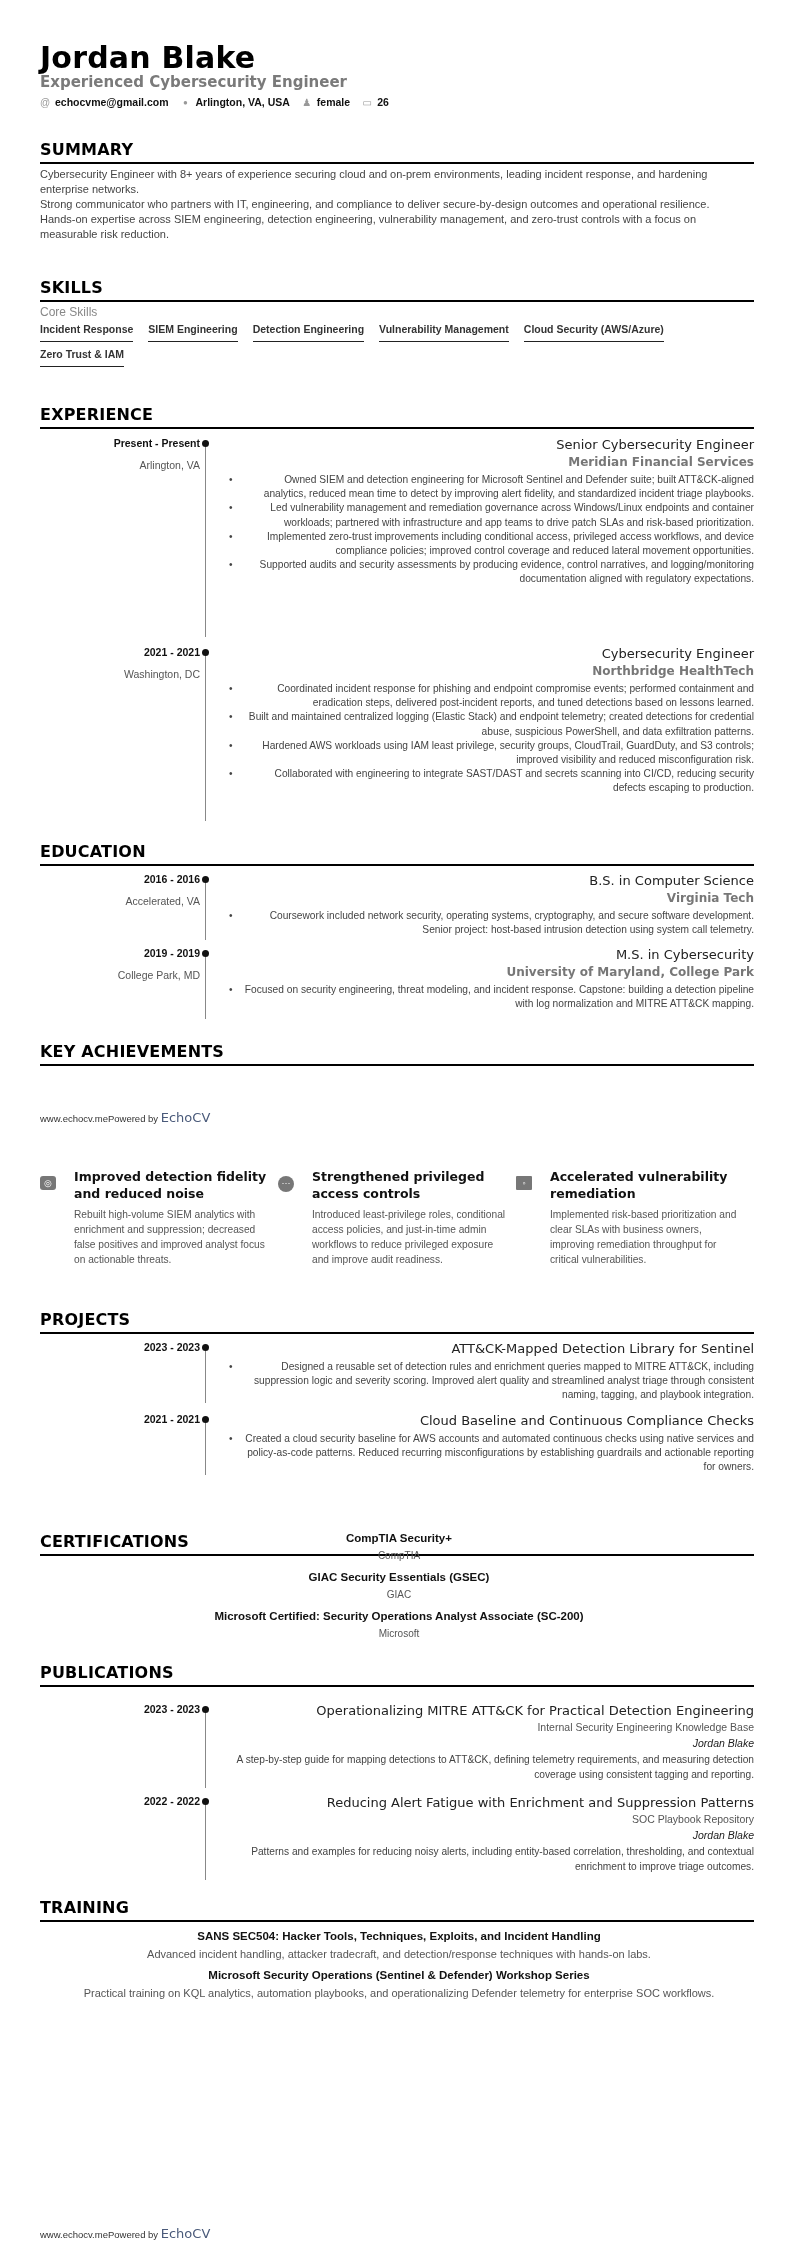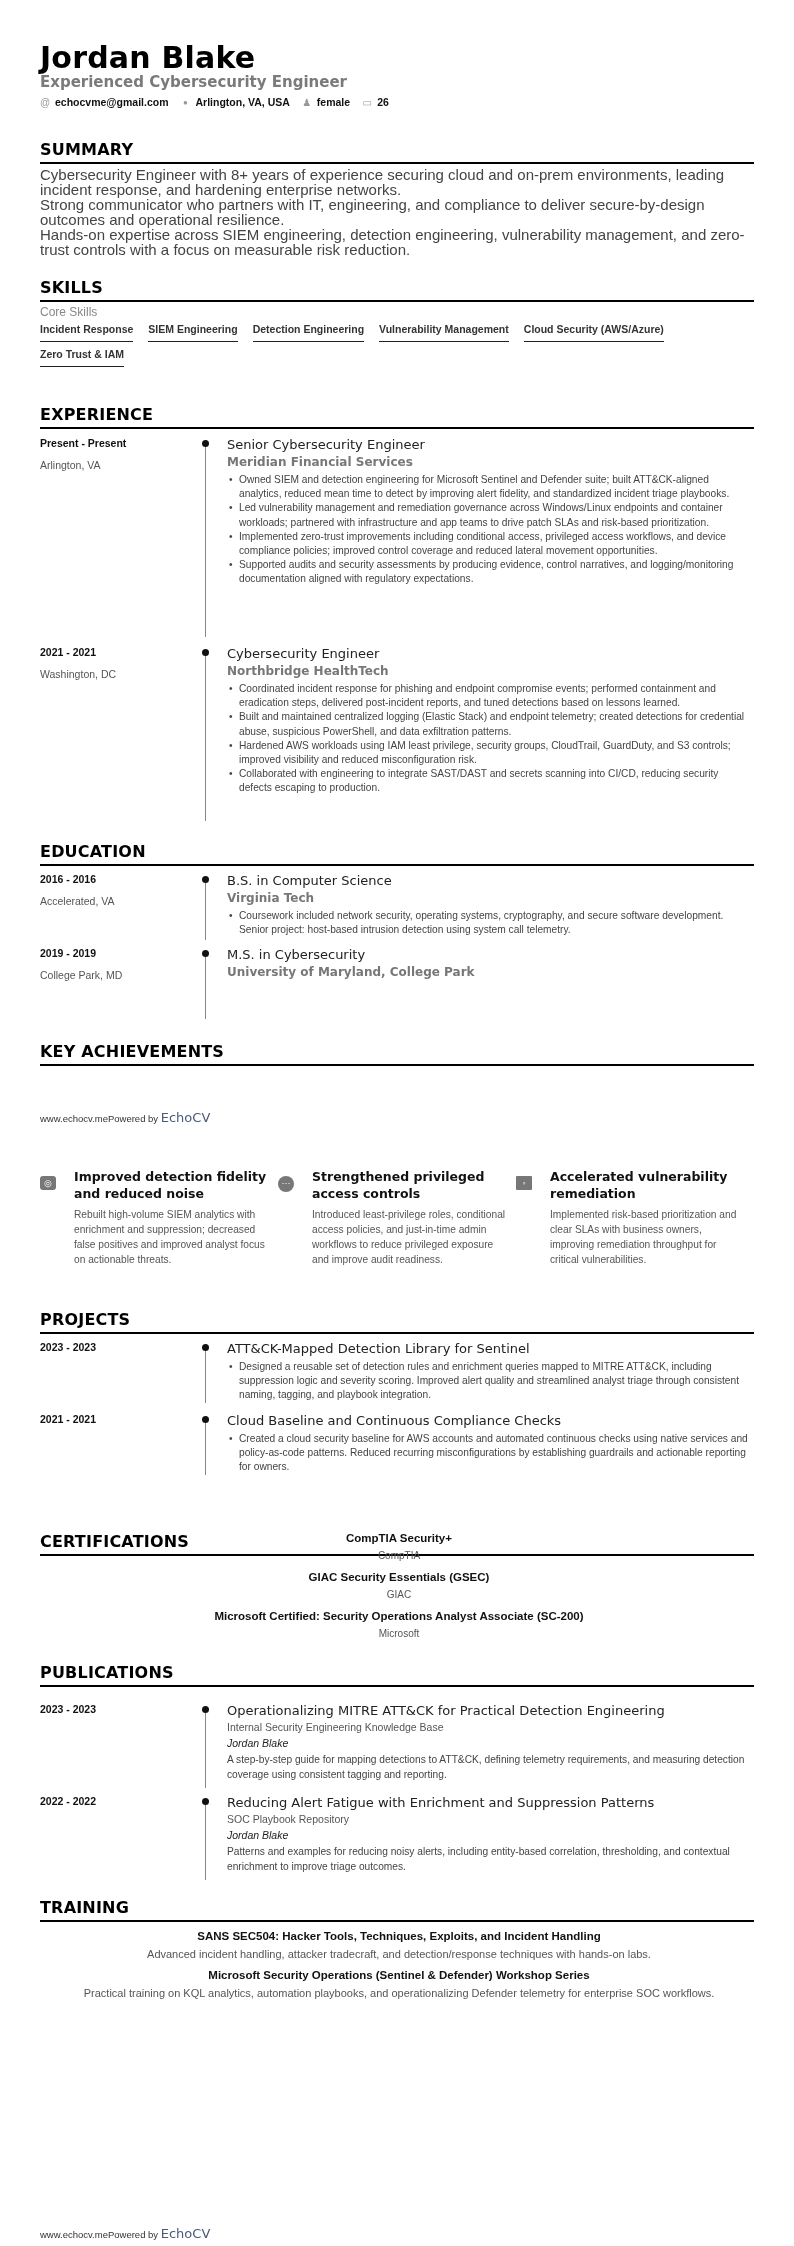--- a/index.html
+++ b/index.html
@@ -9,27 +9,27 @@
     font-family: "Liberation Sans", sans-serif; color: #222;
   }
   .name { position: absolute; top: 40px; left: 40px; font-size: 30px; font-weight: bold; color: #000; letter-spacing: 0.2px; font-family: "DejaVu Sans", sans-serif; }
   .subtitle { position: absolute; top: 73px; left: 40px; font-size: 15px; font-weight: bold; color: #7a7a7a; font-family: "DejaVu Sans", sans-serif; }
   .contacts { position: absolute; top: 96px; left: 40px; display: flex; gap: 12px; align-items: center; font-size: 10.5px; font-weight: bold; color: #111; }
   .contact { display: flex; align-items: center; gap: 5px; }
   .c-icon { color: #999; font-size: 10px; width: 10px; text-align: center; font-weight: normal; }
 
   .section-title { position: absolute; left: 40px; right: 40px; font-size: 16px; font-weight: bold; color: #000; font-family: "DejaVu Sans", sans-serif; letter-spacing: 0.2px; padding-bottom: 3px; border-bottom: 2.5px solid #000; }
 
-  .summary { position: absolute; left: 40px; right: 40px; top: 167px; font-size: 15px; line-height: 15px; color: #444; }
+  .summary { position: absolute; left: 40px; right: 40px; top: 167px; font-size: 11px; line-height: 15px; color: #444; }
 
   .skills-sub { position: absolute; top: 305px; left: 40px; font-size: 12px; color: #888; }
   .skills-tags { position: absolute; top: 323px; left: 40px; width: 700px; display: flex; flex-wrap: wrap; column-gap: 15px; row-gap: 6px; }
   .skill { font-size: 10.5px; font-weight: bold; color: #333; padding-bottom: 6px; border-bottom: 1.5px solid #222; }
 
-  .entry { position: absolute; left: 40px; right: 40px; }
+  .entry { position: absolute; left: 40px; right: 40px; text-align: right; }
   .entry .left { position: absolute; left: 0; top: 0; width: 160px; }
   .entry .date { font-size: 10.5px; font-weight: bold; color: #111; }
   .entry .loc { font-size: 10.5px; color: #555; margin-top: 10px; }
   .entry .rail { position: absolute; left: 165px; top: 5px; bottom: 0; width: 1px; background: #888; }
   .entry .dot { position: absolute; left: 162px; top: 3px; width: 7px; height: 7px; border-radius: 50%; background: #111; }
   .entry .right { position: absolute; left: 187px; right: 0; top: 0; }
   .entry .role { font-size: 13px; color: #222; font-family: "DejaVu Sans", sans-serif; font-weight: normal; }
   .entry .org { font-size: 12px; color: #777; font-weight: bold; margin-top: 3px; font-family: "DejaVu Sans", sans-serif; }
   .entry ul { list-style: none; margin-top: 4px; }
   .entry li { font-size: 10.2px; line-height: 14.2px; color: #444; position: relative; padding-left: 12px; }
@@ -157,20 +157,23 @@
 <div class="entry" style="top:947px; height:72px;">
   <div class="left">
     <div class="date">2019 - 2019</div>
     <div class="loc">College Park, MD</div>
   </div>
   <div class="rail"></div>
   <div class="dot"></div>
   <div class="right">
     <div class="role">M.S. in Cybersecurity</div>
     <div class="org">University of Maryland, College Park</div>
+    <ul>
+        <li>Focused on security engineering, threat modeling, and incident response. Capstone: building a detection pipeline with log normalization and MITRE ATT&amp;CK mapping.</li>
+      </ul>
   </div>
 </div>
 
 <div class="section-title" style="top:1042px;">KEY ACHIEVEMENTS</div>
 
 <div class="footer" style="top:1110px;">
   <span>www.echocv.me</span>
   <span><span>Powered by</span> <span class="brand">EchoCV</span></span>
 </div>
 

